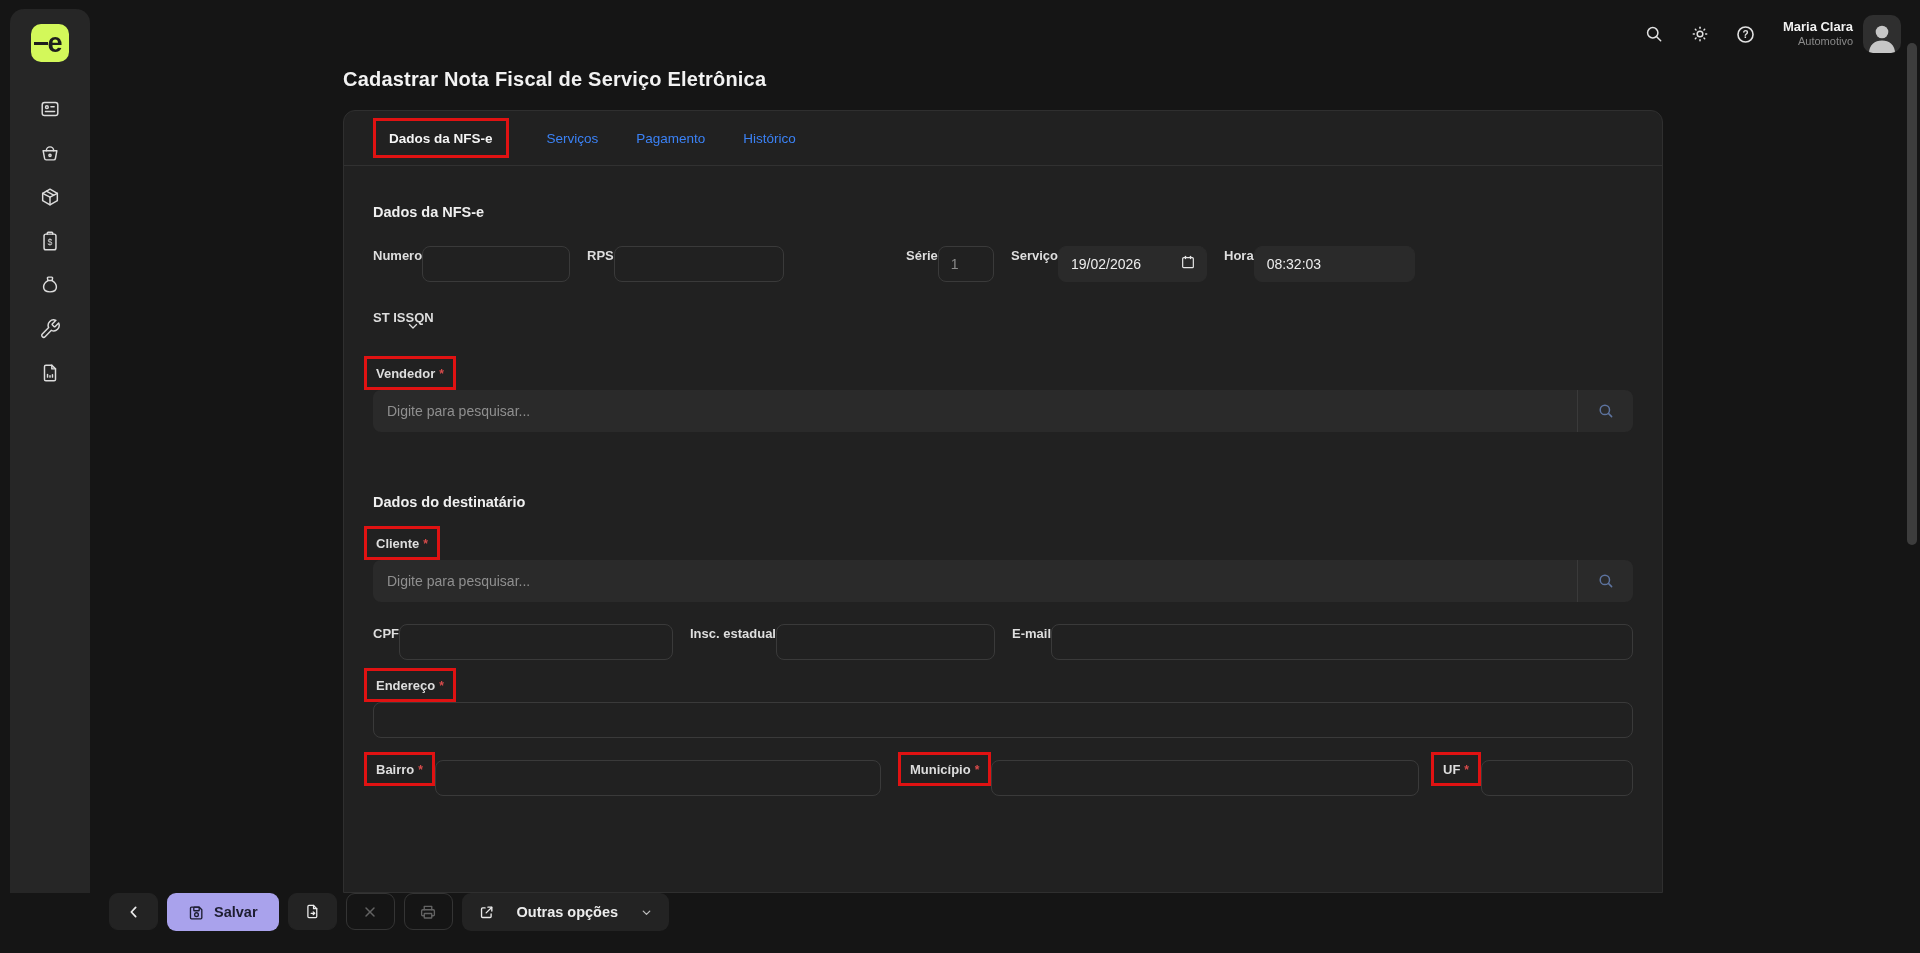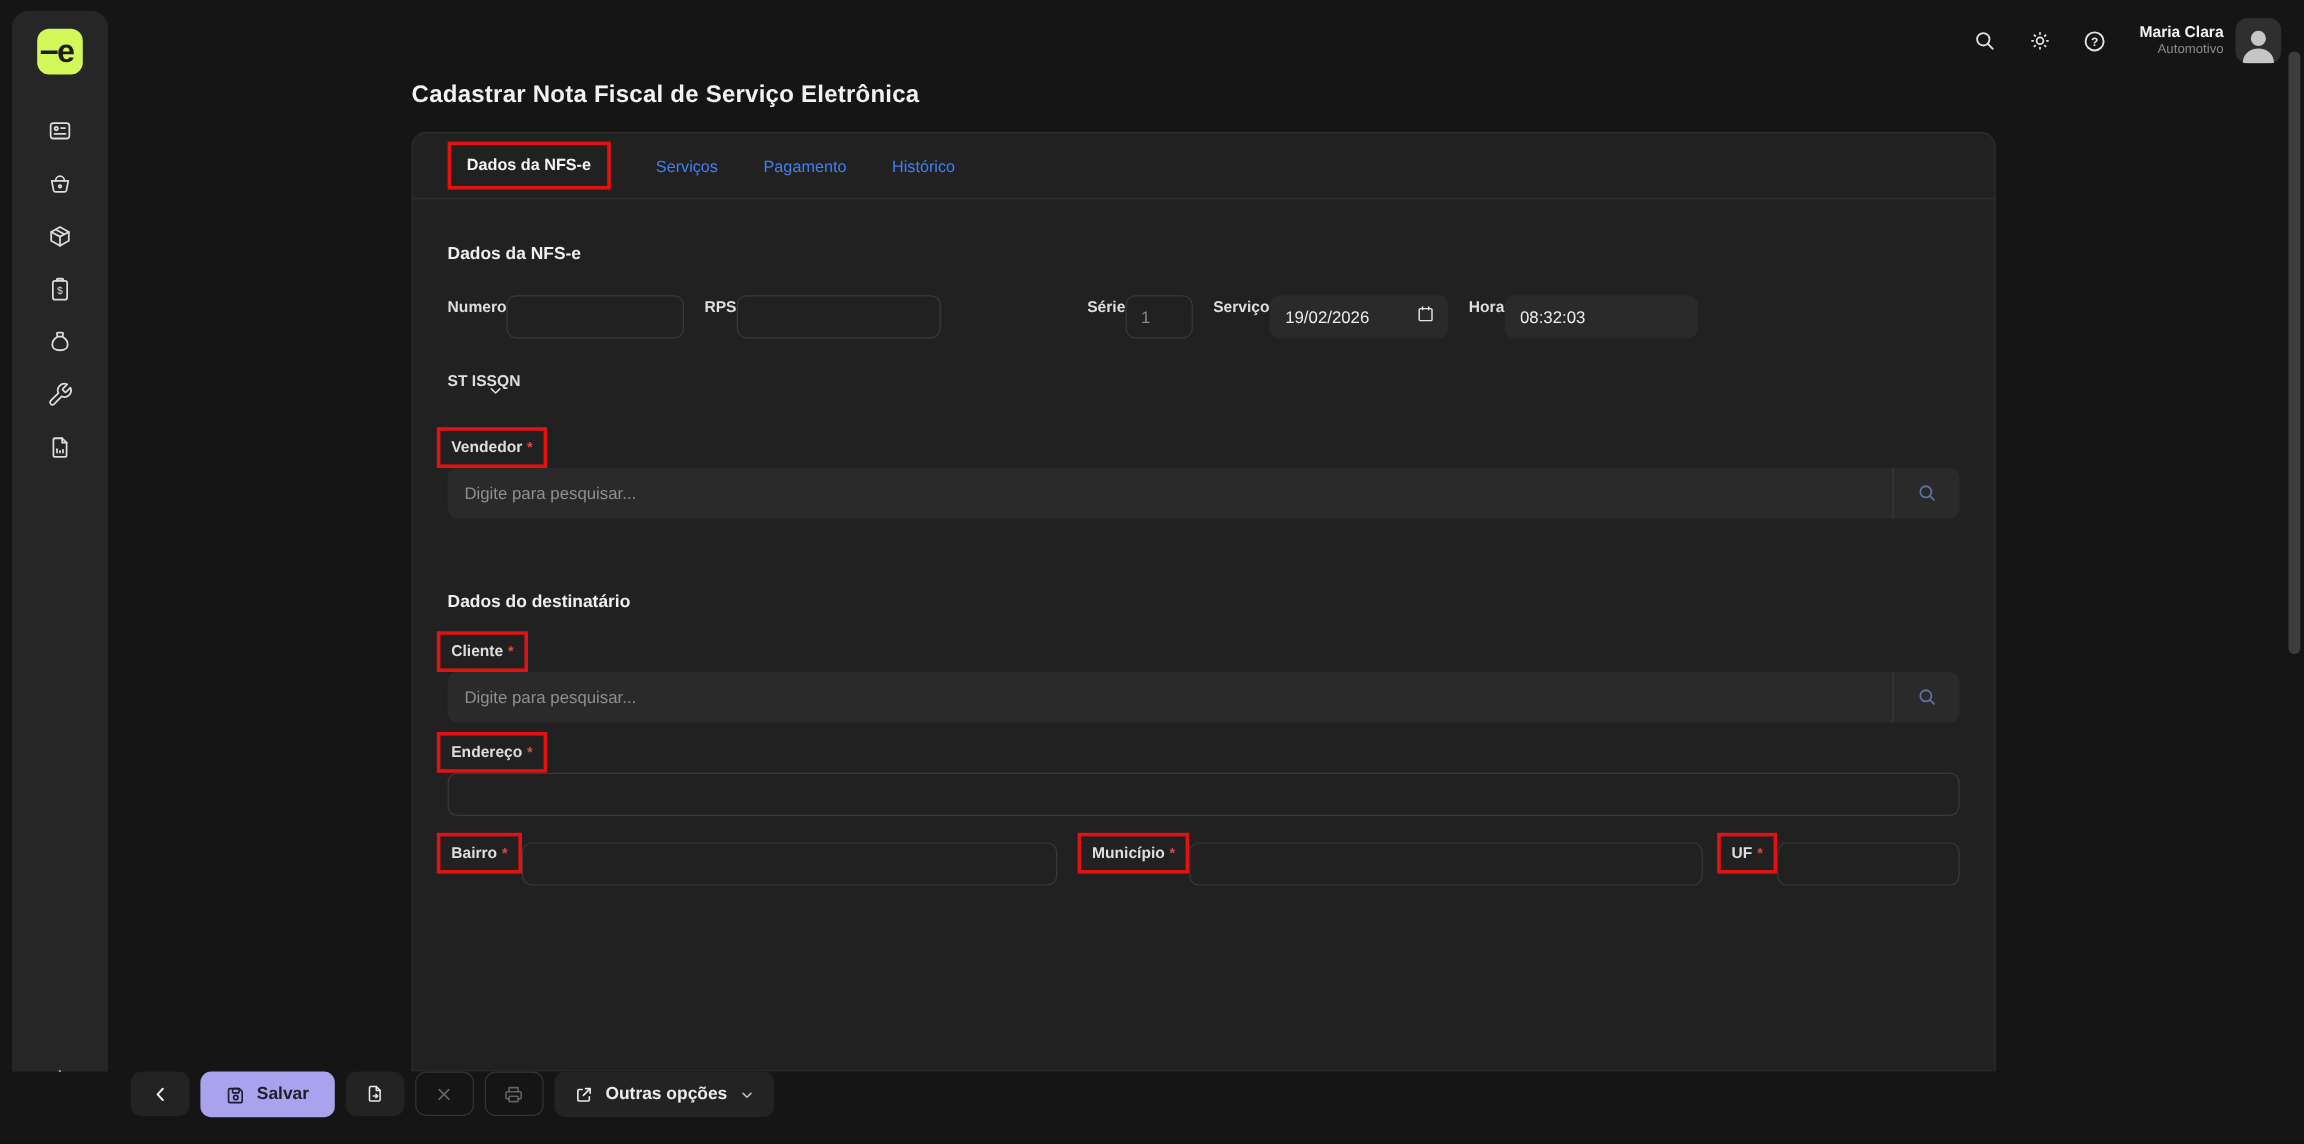--- a/index.html
+++ b/index.html
@@ -147,21 +147,21 @@
     background:#232323; color:#ececec; cursor:pointer; border:1px solid #232323;
   }
   .fbtn.icon-only { width:49px; }
   .fbtn.ghost { background:transparent; border:1px solid #343434; color:#636363; }
   .btn-save {
     height:38px; border-radius:9px; background:#a9a2ec; color:#1d1d30; font-size:14.5px; font-weight:700;
     display:flex; align-items:center; gap:9px; padding:0 21px; cursor:pointer;
   }
   .btn-more {
     height:38px; border-radius:9px; background:#232323; color:#ececec; font-size:14.5px; font-weight:700;
-    display:flex; align-items:center; gap:10px; padding:0 16px; cursor:pointer;
+    display:flex; align-items:center; gap:22px; padding:0 16px; cursor:pointer;
   }
   .btn-more .chev-sm { color:#bdbdbd; }
 
   
   .scroll-thumb {
     position:absolute; right:3px; top:43px; width:10px; height:502px;
     background:#3d3d3d; border-radius:5px;
   }
 </style>
 </head>
@@ -384,20 +384,42 @@
           <input type="text" placeholder="Digite para pesquisar..." style="">
           <span class="search-addon">
             <svg width="18" height="18" viewBox="0 0 24 24" fill="none" stroke="currentColor" stroke-width="2" stroke-linecap="round">
               <circle cx="10.5" cy="10.5" r="6.2"></circle>
                 <line x1="15.2" y1="15.2" x2="19.5" y2="19.5"></line>
             </svg>
           </span>
         </div>
       </div>
 
+      <div class="frow row-cpf">
+        <div class="fcol w-cpf">
+          <div class="label-row">
+              <span class="field-label">CPF</span>
+            </div>
+          <input class="inp" type="text" value="" style="">
+        </div>
+        <div class="gap"></div>
+        <div class="fcol w-insc">
+          <div class="label-row">
+              <span class="field-label">Insc. estadual</span>
+            </div>
+          <input class="inp" type="text" value="" style="">
+        </div>
+        <div class="gap"></div>
+        <div class="fcol w-email">
+          <div class="label-row">
+              <span class="field-label">E-mail</span>
+            </div>
+          <input class="inp" type="text" value="" style="">
+        </div>
+      </div>
 
       <div class="endereco-block">
         <div class="label-row">
           <span class="annot label-annot">
             <span class="field-label">
               <span>Endereço</span>
                 <span class="req">*</span>
             </span>
           </span>
         </div>

